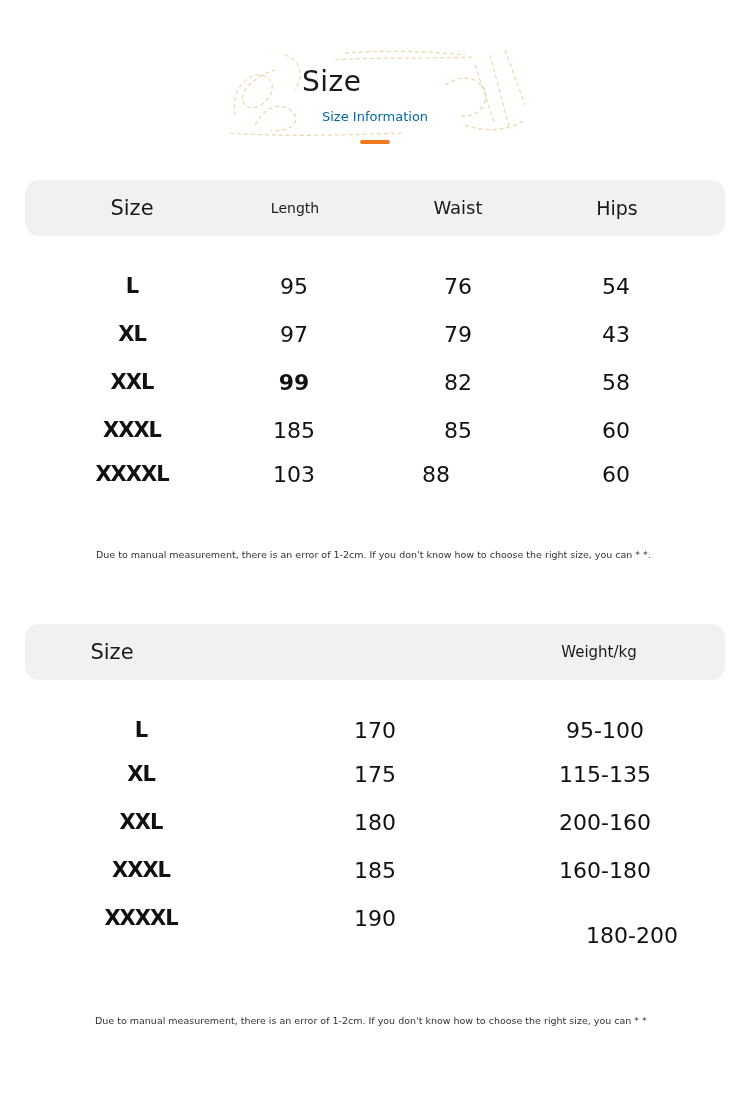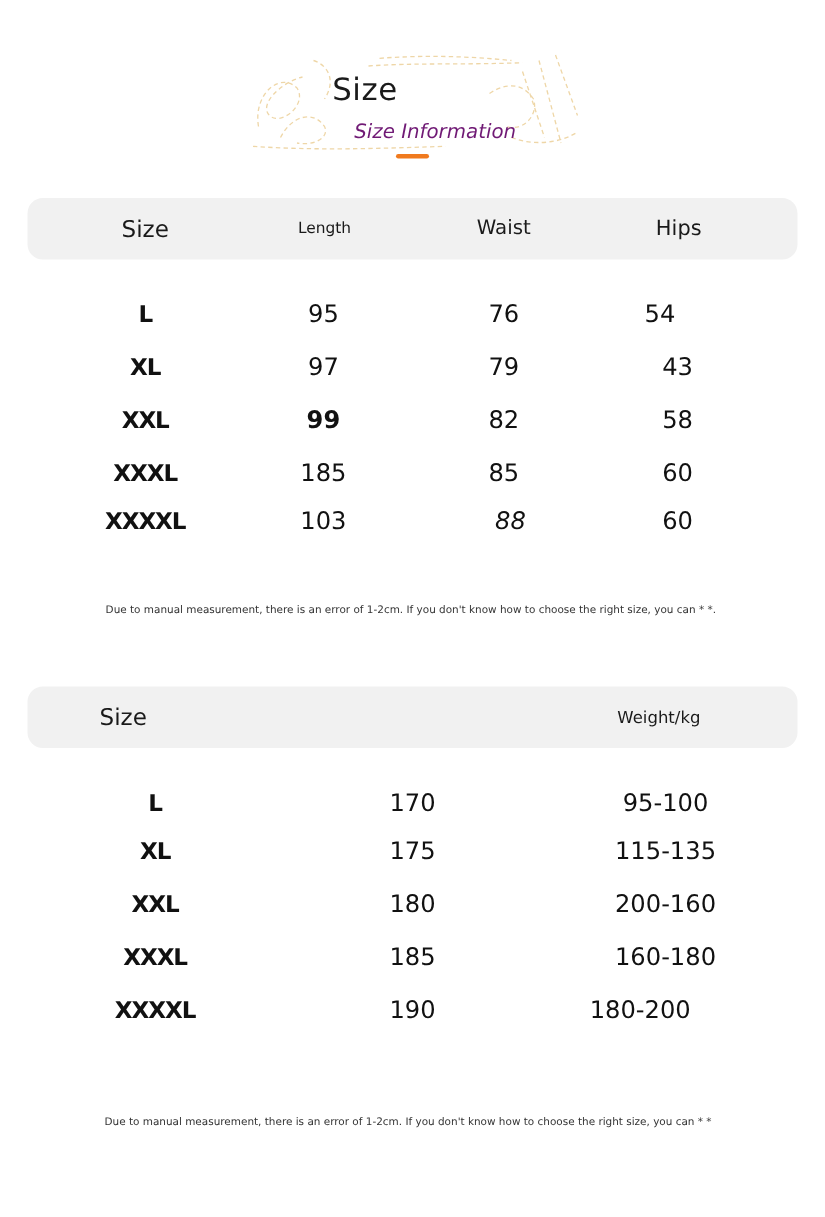--- a/index.html
+++ b/index.html
@@ -1,20 +1,20 @@
 <!DOCTYPE html>
 <html><head>
   <meta charset="utf-8">
   <style>
     html, body { margin: 0; padding: 0; background: #ffffff; }
     body { width: 750px; height: 1106px; position: relative; overflow: hidden; font-family: "DejaVu Sans", sans-serif; color: #111; }
     .title-block { position: absolute; left: 225px; top: 45px; width: 305px; height: 92px; }
     .title-deco { position: absolute; left: 0; top: 0; width: 305px; height: 92px; }
     .title-main { position: absolute; left: 77px; top: 20px; font-size: 28px; color: #1a1a1a; font-family: "DejaVu Sans", sans-serif; letter-spacing: 0.5px; }
-    .title-sub { position: absolute; left: 97px; top: 64px; font-size: 18px; font-style: italic; color: #701a75; }
+    .title-sub { position: absolute; left: 97px; top: 64px; font-size: 13px; color: #0369a1; }
     .title-bar { position: absolute; left: 360px; top: 140px; width: 30px; height: 4px; background: #f07a1e; border-radius: 2px; }
 
     .header-row { position: absolute; left: 25px; width: 700px; height: 56px; background: #f1f1f1; border-radius: 14px; }
     .hcell { position: absolute; top: 0; height: 56px; line-height: 56px; transform: translateX(-50%); white-space: nowrap; color: #1a1a1a; }
 
     .data-row { position: absolute; left: 0; width: 750px; height: 30px; }
     .cell { position: absolute; transform: translateX(-50%); font-size: 22px; white-space: nowrap; color: #111; }
     .cell.size { font-weight: bold; font-size: 21px; letter-spacing: -1px; }
 
     .note { position: absolute; font-size: 9.5px; color: #333; white-space: nowrap; }
@@ -47,21 +47,21 @@
   <div class="hcell" style="left:107px; font-size:21px;">Size</div>
   <div class="hcell" style="left:270px; font-size:14px;">Length</div>
   <div class="hcell" style="left:433px; font-size:18px;">Waist</div>
   <div class="hcell" style="left:592px; font-size:19px;">Hips</div>
 </div>
 
 <div class="data-row" style="top:274px;">
   <div class="cell size" style="left:132px;">L</div>
   <div class="cell" style="left:294px;">95</div>
   <div class="cell" style="left:458px;">76</div>
-  <div class="cell" style="left:600px;text-align:center;">54</div>
+  <div class="cell" style="left:616px;text-align:center;">54</div>
 </div>
 <div class="data-row" style="top:322px;">
   <div class="cell size" style="left:132px;">XL</div>
   <div class="cell" style="left:294px;">97</div>
   <div class="cell" style="left:458px;">79</div>
   <div class="cell" style="left:616px;">43</div>
 </div>
 <div class="data-row" style="top:370px;">
   <div class="cell size" style="left:132px;">XXL</div>
   <div class="cell" style="left:294px;font-weight:bold;">99</div>
@@ -70,21 +70,21 @@
 </div>
 <div class="data-row" style="top:418px;">
   <div class="cell size" style="left:132px;">XXXL</div>
   <div class="cell" style="left:294px;">185</div>
   <div class="cell" style="left:458px;">85</div>
   <div class="cell" style="left:616px;">60</div>
 </div>
 <div class="data-row" style="top:462px;">
   <div class="cell size" style="left:132px;">XXXXL</div>
   <div class="cell" style="left:294px;">103</div>
-  <div class="cell" style="left:464px;font-style:italic;">88</div>
+  <div class="cell" style="left:436px;">88</div>
   <div class="cell" style="left:616px;">60</div>
 </div>
 
 <div class="note" style="left:96px; top:549px;">Due to manual measurement, there is an error of 1-2cm. If you don't know how to choose the right size, you can * *.</div>
 
 <div class="header-row" style="top:624px;">
   <div class="hcell" style="left:87px; font-size:21px;">Size</div>
   <div class="hcell" style="left:574px; font-size:15px;">Weight/kg</div>
 </div>
 
@@ -104,16 +104,16 @@
   <div class="cell" style="left:605px;">200-160</div>
 </div>
 <div class="data-row" style="top:858px;">
   <div class="cell size" style="left:141px;">XXXL</div>
   <div class="cell" style="left:375px;">185</div>
   <div class="cell" style="left:605px;">160-180</div>
 </div>
 <div class="data-row" style="top:906px;">
   <div class="cell size" style="left:141px;">XXXXL</div>
   <div class="cell" style="left:375px;">190</div>
-  <div class="cell" style="left:582px;">180-200</div>
+  <div class="cell" style="left:632px;margin-top:17px;">180-200</div>
 </div>
 
 <div class="note" style="left:95px; top:1015px;">Due to manual measurement, there is an error of 1-2cm. If you don't know how to choose the right size, you can * *</div>
 
 </body></html>

